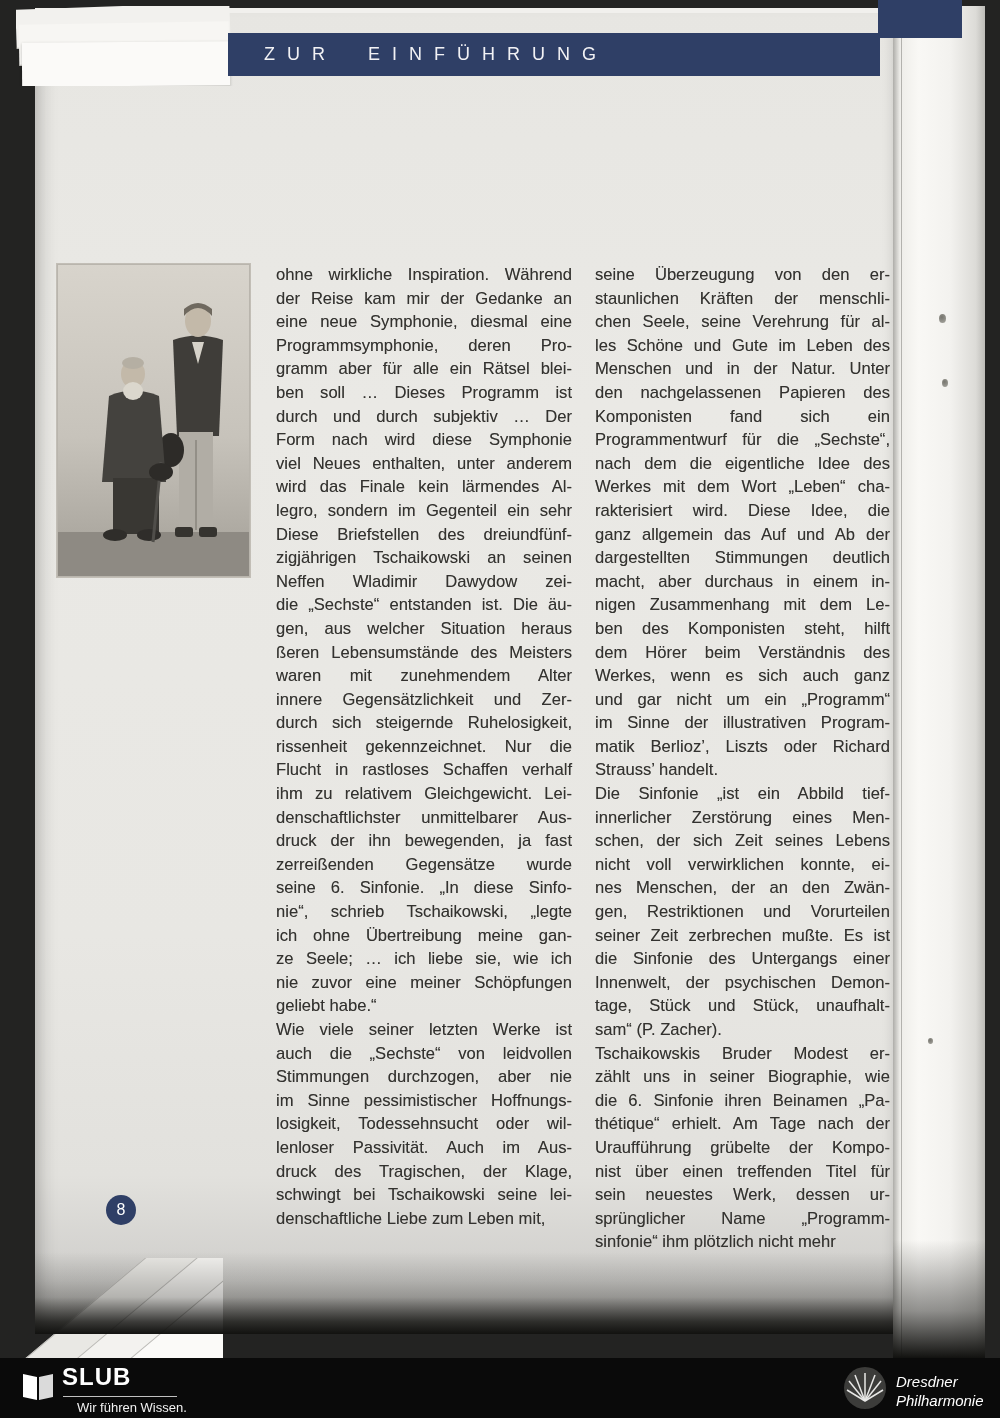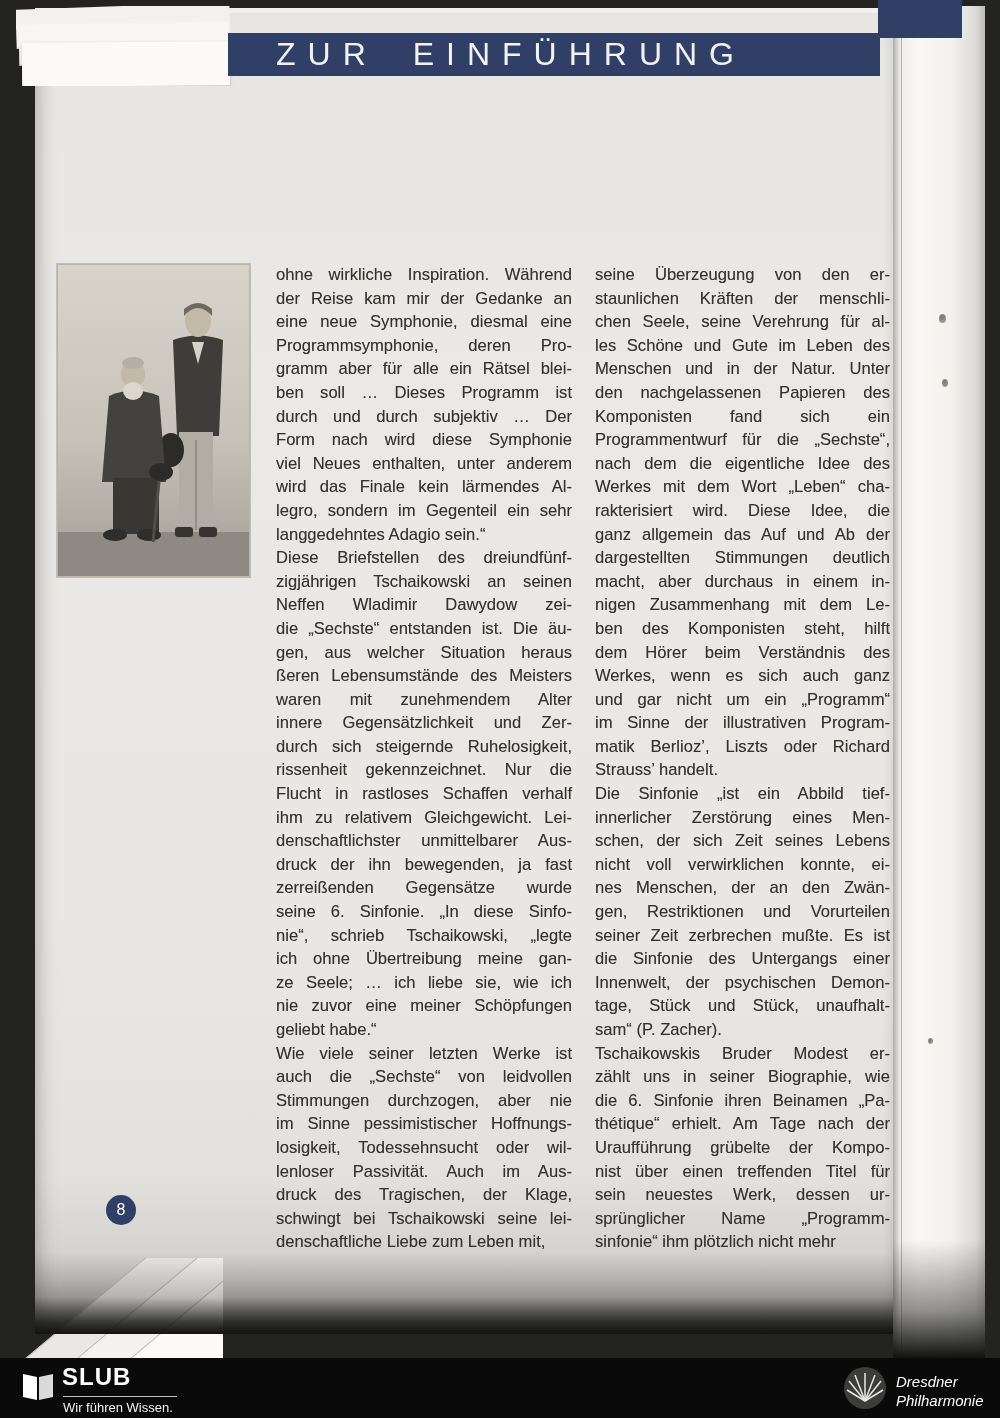--- a/index.html
+++ b/index.html
@@ -37,21 +37,21 @@
   .right-strip-shade{position:absolute;left:893px;top:1240px;width:92px;height:118px;
         background:linear-gradient(180deg,rgba(18,18,16,0) 0%,rgba(18,18,16,.45) 60%,#121210 100%);}
   .hole{position:absolute;border-radius:50%;background:radial-gradient(circle at 40% 35%,#77766f,#a8a7a1);}
   .hole1{left:939px;top:314px;width:7px;height:9px;}
   .hole2{left:942px;top:379px;width:6px;height:8px;}
   .hole3{left:928px;top:1038px;width:5px;height:6px;}
 
   
   .band{position:absolute;left:228px;top:33px;width:652px;height:43px;background:#2f3f66;
         color:#f2f2f5;display:flex;align-items:center;}
-  .band span{padding-left:48px;font-size:32px;font-weight:400;letter-spacing:12px;word-spacing:14px;white-space:nowrap;}
+  .band span{padding-left:36px;font-size:18px;font-weight:400;letter-spacing:12px;word-spacing:14px;white-space:nowrap;}
   .band-corner{position:absolute;left:878px;top:0;width:84px;height:38px;background:#2f3f66;}
 
   
   .photo{position:absolute;left:57px;top:264px;width:193px;height:313px;box-shadow:0 0 0 1px #c2beb6;}
   .caption{position:absolute;left:60px;top:590px;width:190px;text-align:right;font-style:italic;
            font-size:16.5px;line-height:22px;color:#2e2d2b;}
 
   
   .pagenum{position:absolute;left:106px;top:1195px;width:30px;height:30px;border-radius:50%;
            background:#2f3f66;color:#fff;font-size:16px;line-height:30px;text-align:center;}
@@ -64,21 +64,21 @@
   .para{margin:0;}
   .jline{text-align:justify;text-align-last:justify;white-space:normal;}
   .jline.pend{text-align-last:left;}
   .tline{display:block;}
 
   
   .footer{position:absolute;left:0;top:1358px;width:1000px;height:60px;background:#0a0a0a;}
   .slub-icon{position:absolute;left:20px;top:1371px;}
   .slub-name{position:absolute;left:62px;top:1363px;font-size:24px;font-weight:bold;color:#ffffff;letter-spacing:1px;}
   .slub-rule{position:absolute;left:63px;top:1396px;width:114px;height:1px;background:rgba(255,255,255,.75);}
-  .slub-tagline{position:absolute;left:63px;top:1400px;font-size:13px;color:#f2f2f2;}
+  .slub-tagline{position:absolute;left:77px;top:1400px;font-size:13px;color:#f2f2f2;}
   .dp-logo{position:absolute;left:843px;top:1366px;}
   .dp-name{position:absolute;left:896px;top:1372px;font-size:15px;line-height:19px;color:#ffffff;font-style:italic;}
 </style>
 </head>
 <body>
 
 <div class="stage">
 
   <div class="page"></div>
   <div class="page-top-edge"></div>
@@ -147,21 +147,20 @@
         <div class="jline">der Reise kam mir der Gedanke an</div>
         <div class="jline">eine neue Symphonie, diesmal eine</div>
         <div class="jline">Programmsymphonie, deren Pro-</div>
         <div class="jline">gramm aber für alle ein Rätsel blei-</div>
         <div class="jline">ben soll … Dieses Programm ist</div>
         <div class="jline">durch und durch subjektiv … Der</div>
         <div class="jline">Form nach wird diese Symphonie</div>
         <div class="jline">viel Neues enthalten, unter anderem</div>
         <div class="jline">wird das Finale kein lärmendes Al-</div>
         <div class="jline">legro, sondern im Gegenteil ein sehr</div>
-        <div class="jline pend">langgedehntes Adagio sein.“</div>
       </div>
       <div class="para">
         <div class="jline">Diese Briefstellen des dreiundfünf-</div>
         <div class="jline">zigjährigen Tschaikowski an seinen</div>
         <div class="jline">Neffen Wladimir Dawydow zei-</div>
         <div class="jline">die „Sechste“ entstanden ist. Die äu-</div>
         <div class="jline">gen, aus welcher Situation heraus</div>
         <div class="jline">ßeren Lebensumstände des Meisters</div>
         <div class="jline">waren mit zunehmendem Alter</div>
         <div class="jline">innere Gegensätzlichkeit und Zer-</div>

